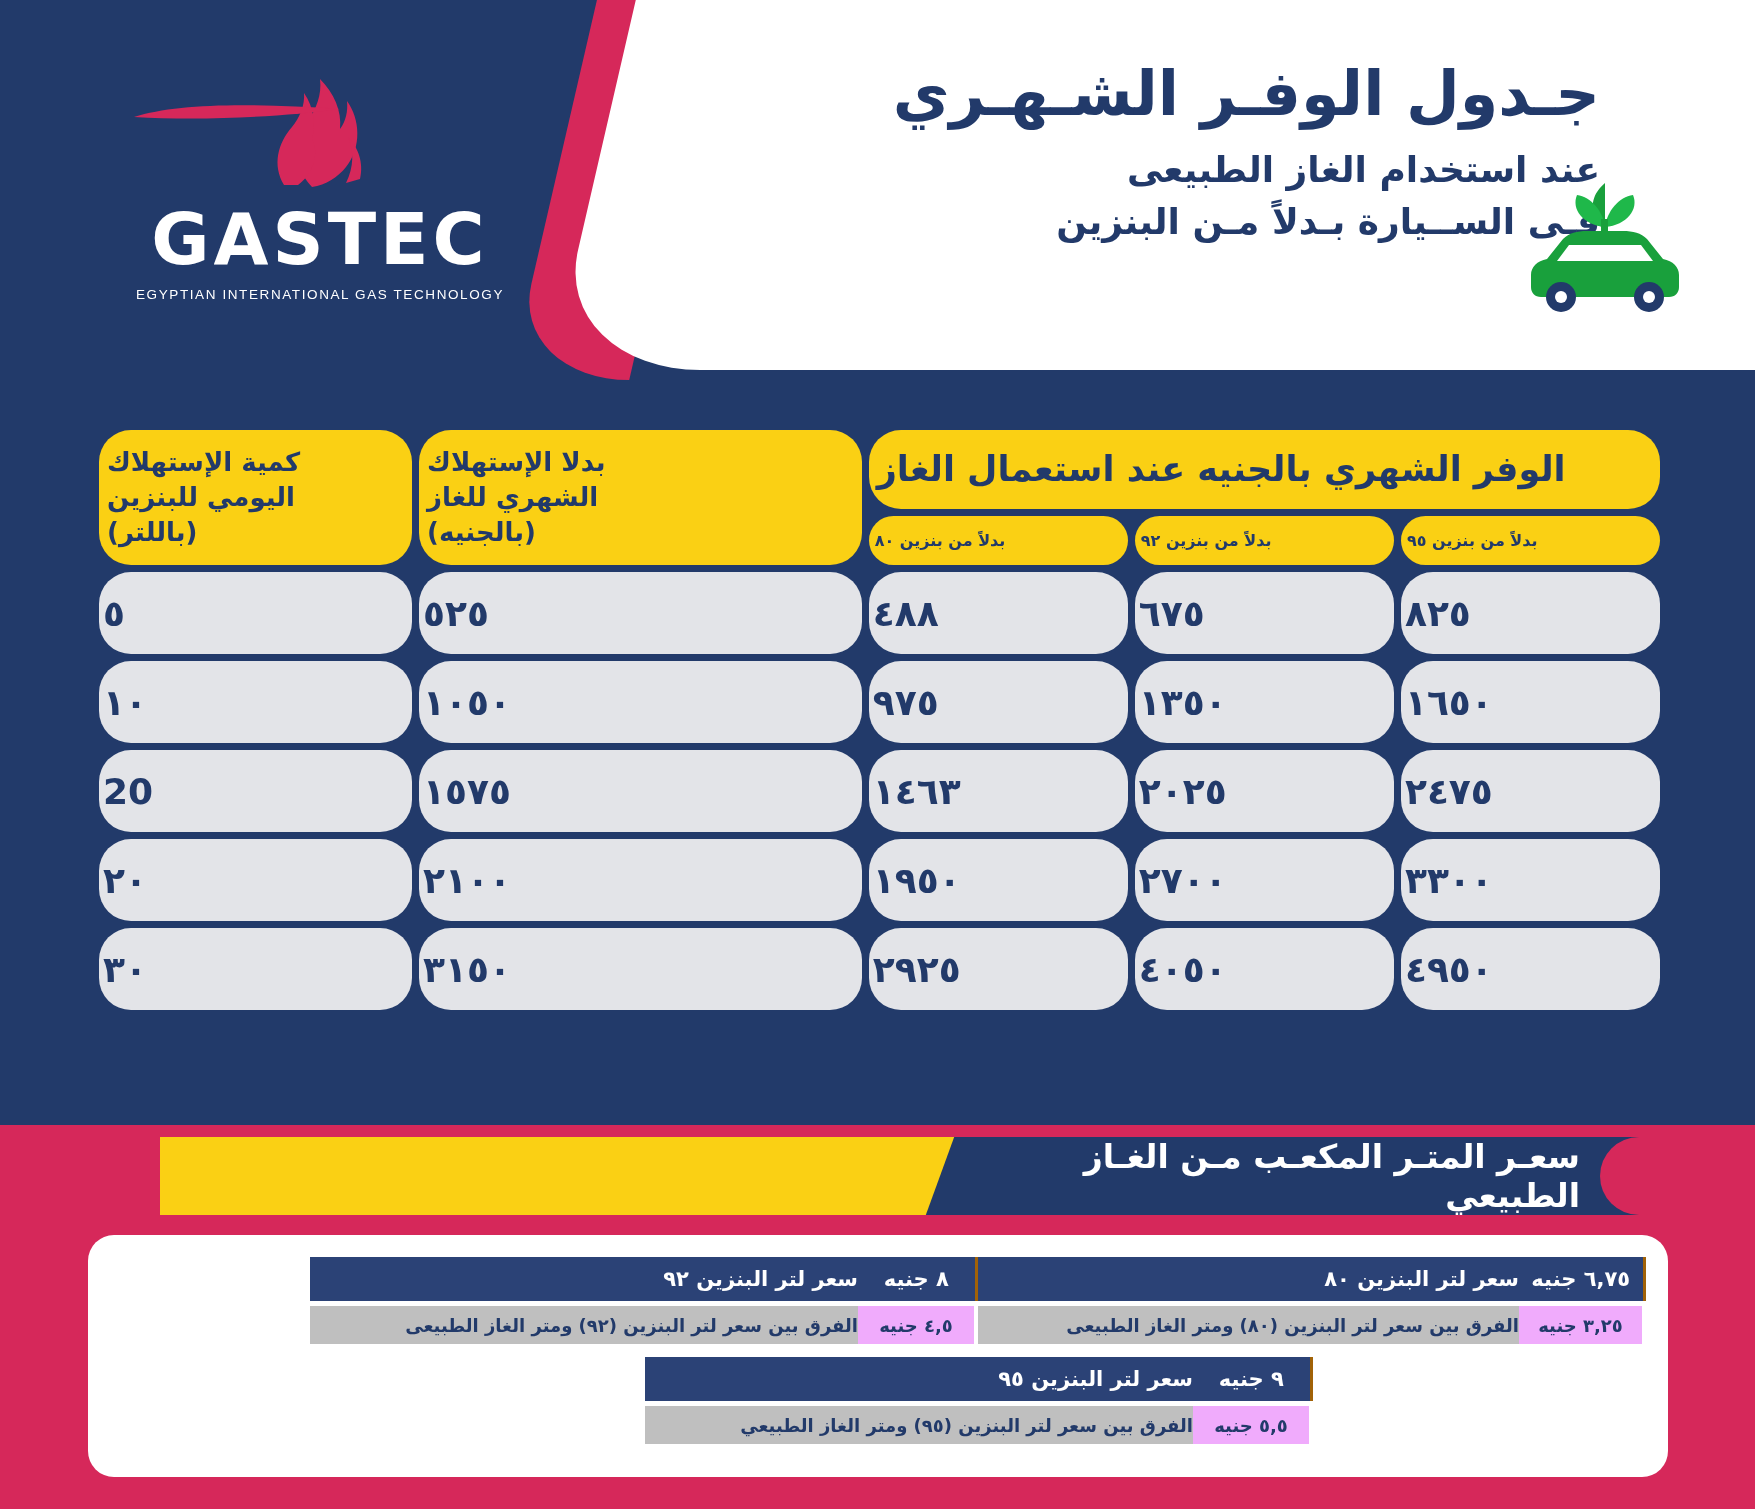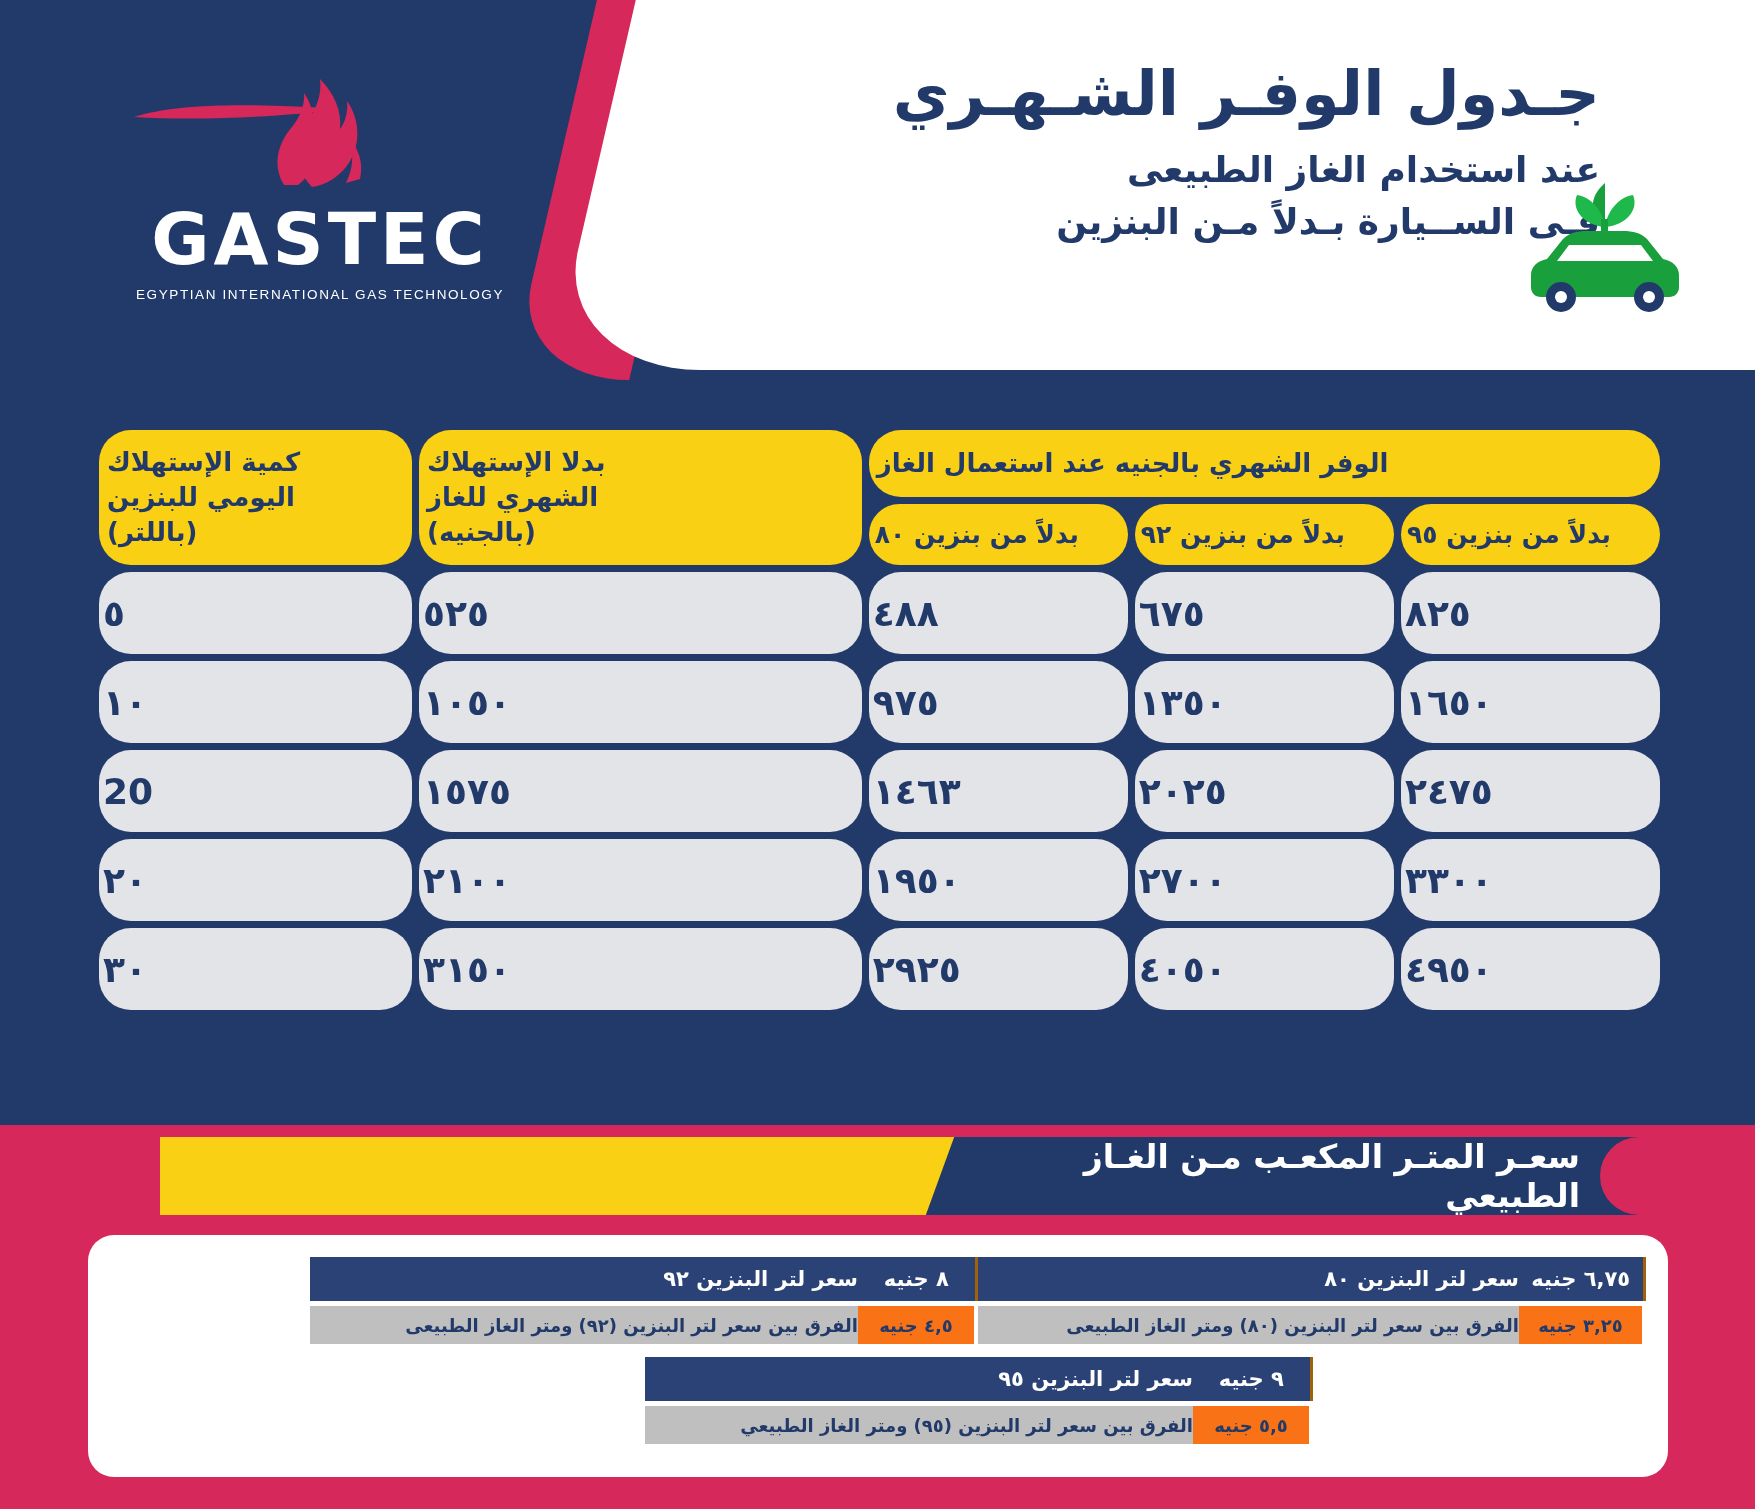--- a/index.html
+++ b/index.html
@@ -167,25 +167,25 @@
   th.hdr {
     background: #FAD014;
     color: #223A6A;
     font-size: 26px;
     font-weight: bold;
     border-radius: 9px;
     padding: 12px 8px;
     line-height: 1.34;
   }
   th.hdr-span {
-    font-size: 26px;
+    font-size: 35px;
     padding: 16px 8px;
   }
   th.hdr-sub {
-    font-size: 25px;
+    font-size: 16px;
     padding: 14px 6px;
   }
   td.cell {
     background: #E3E4E8;
     color: #223A6A;
     font-size: 36px;
     font-weight: bold;
     border-radius: 9px;
     height: 82px;
     padding: 4px;
@@ -326,21 +326,21 @@
     background: #BFBFBF;
     color: #223A6A;
     font-size: 18px;
     font-weight: bold;
     text-align: right;
     padding: 7px 20px 7px 10px;
     height: 38px;
     white-space: nowrap;
   }
   .d-val {
-    background: #f97316;
+    background: #f0abfc;
     color: #223A6A;
     font-size: 18px;
     font-weight: bold;
     text-align: center;
     padding: 7px 10px;
     height: 38px;
     white-space: nowrap;
     border-right: 4px solid #ffffff;
   }
   .spacer-row td { height: 5px; background: #ffffff; }

